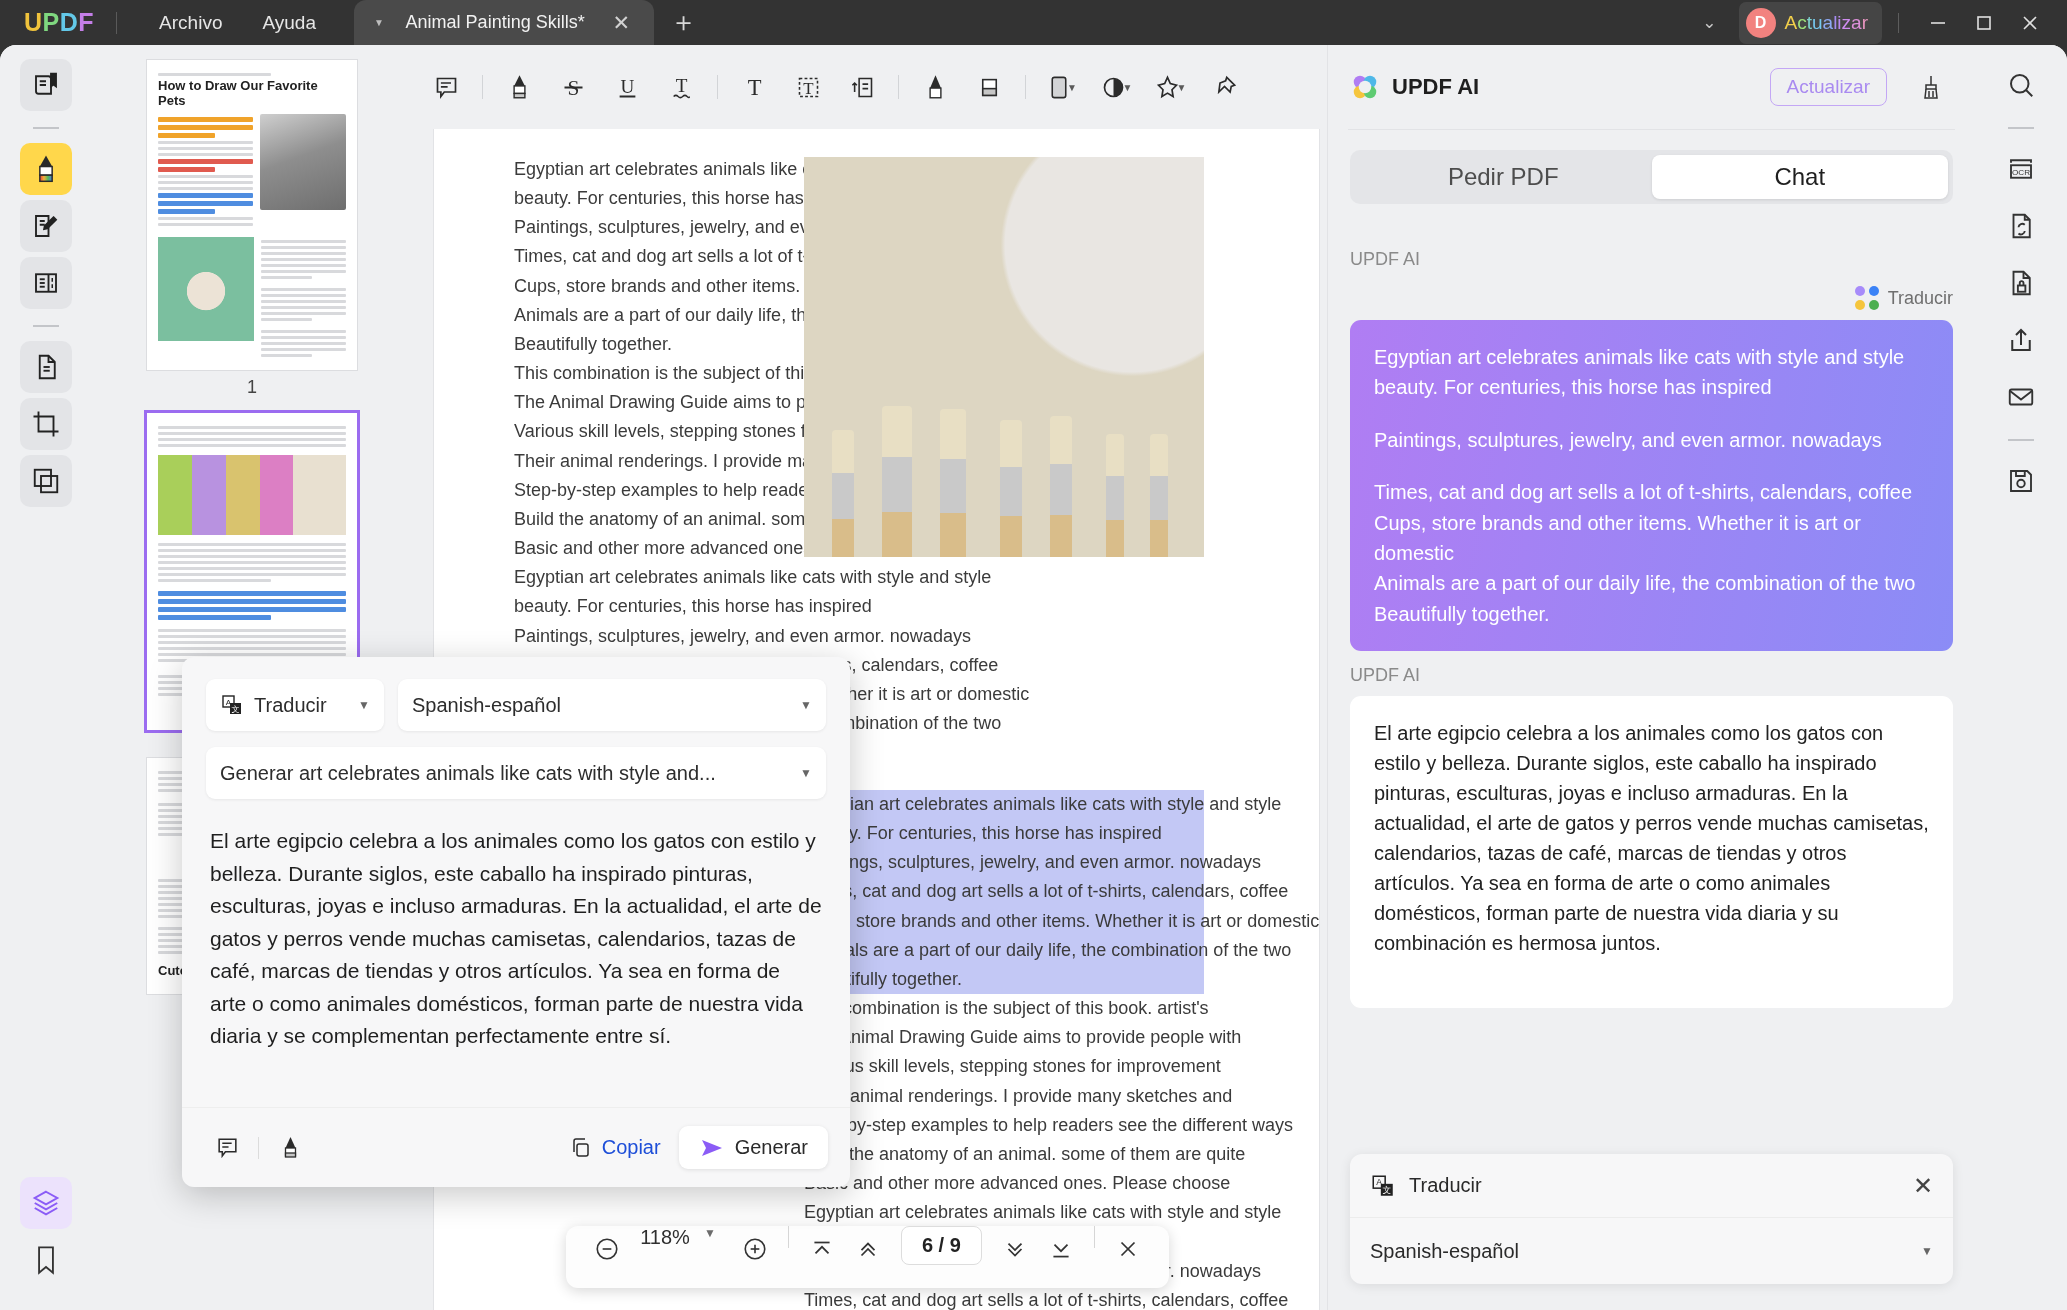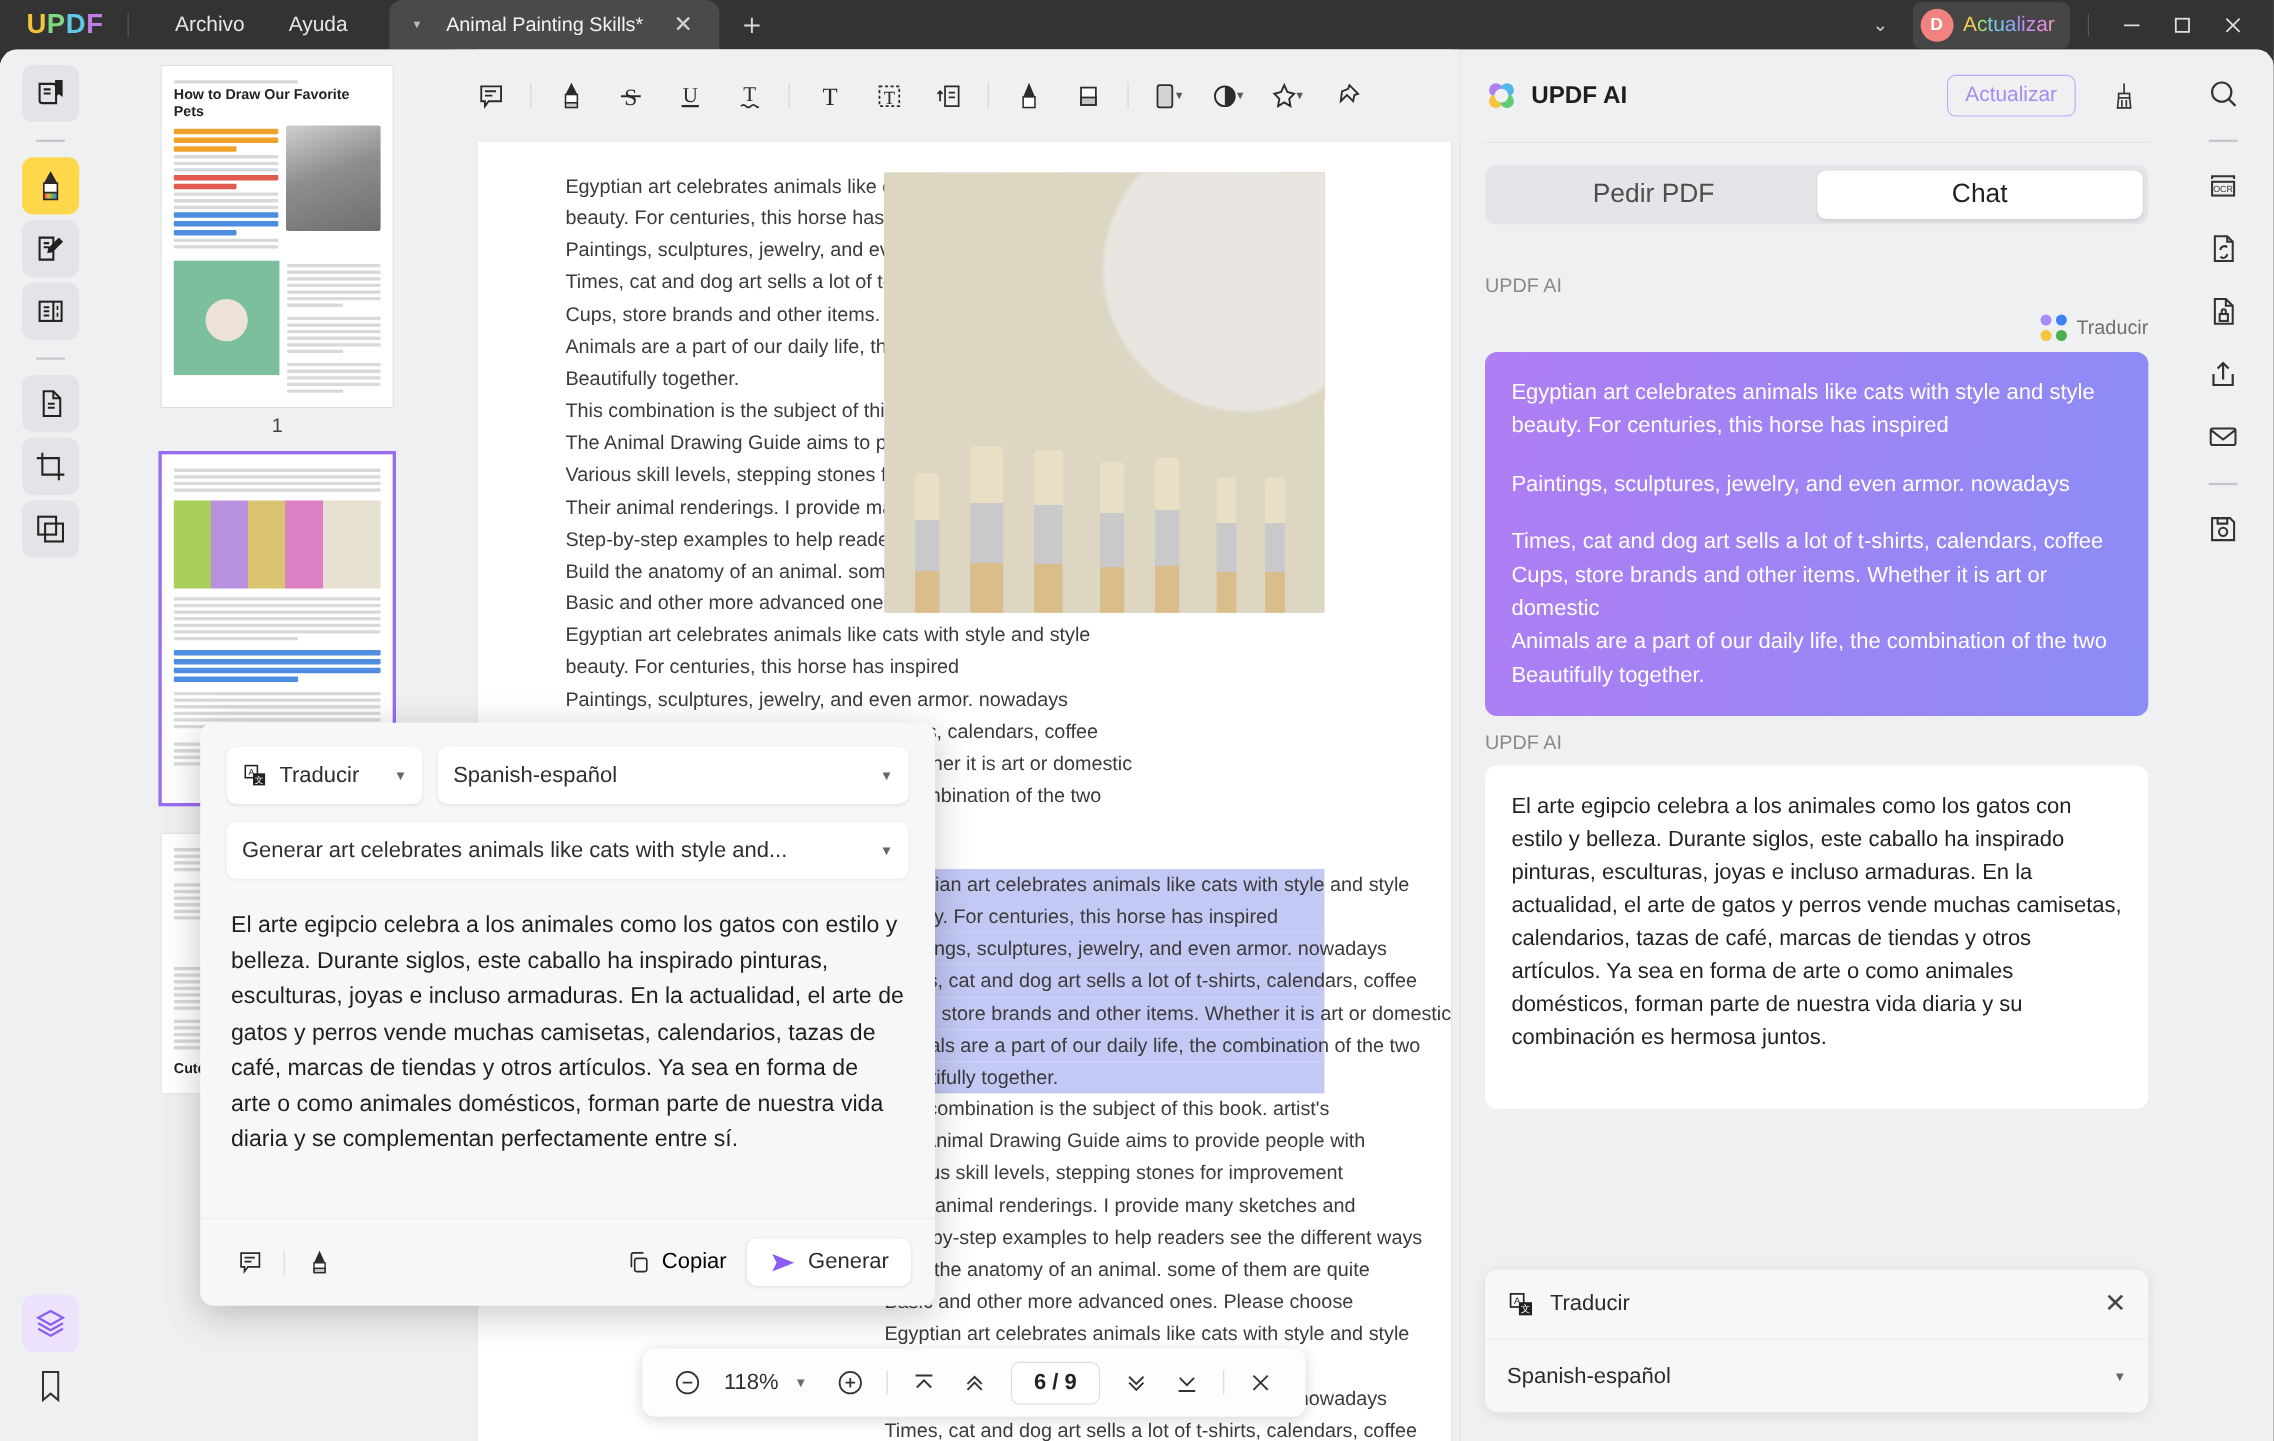--- a/index.html
+++ b/index.html
@@ -121,23 +121,23 @@
     background-repeat:no-repeat;
     background-position:0 0, 0 0, 0 0;
   }
   .brushes{ position:absolute; left:0; bottom:0; width:100%; height:44%;
      background:#ddd6c2; }
   .brush{ position:absolute; bottom:0; width:22px; background:linear-gradient(180deg,#e8dfc4 0 34%,#c9c9c9 34% 70%, #d9bd8a 70% 100%); border-radius:4px 4px 0 0;}
   .col2-text{ position:absolute; left:370px; top:745px; width:400px;}
 
   
   .pagenav{
-    position:absolute; left:584px; bottom:22px; height:62px;
+    position:absolute; left:566px; bottom:22px; height:62px;
     background:#fdfdfd; border-radius:12px; box-shadow:0 3px 14px rgba(0,0,0,.16);
-    display:flex; align-items:center; padding:0 18px; gap:0; z-index:30;
+    display:flex; align-items:flex-start; padding:0 18px; gap:0; z-index:30;
   }
   .pn-btn{ width:46px;height:46px;display:flex;align-items:center;justify-content:center;color:#3a3a3a;}
   .pn-zoom{ font-size:20px; color:#2f2f2f; padding:0 10px; min-width:70px; text-align:center;}
   .pn-caret{ font-size:12px;color:#6c6c6c; padding:0 16px 0 4px;}
   .pn-div{ width:1px;height:22px;background:#d6d6d6;margin:0 10px;}
   .pn-page{
     border:1px solid #dddddd; border-radius:8px; padding:7px 20px;
     font-size:20px; font-weight:bold; color:#222; background:#fff; margin:0 10px;
   }
 
@@ -173,21 +173,21 @@
   .pu-body{
     flex:1; padding:26px 28px 0; font-size:21px; line-height:1.55; color:#1f1f1f;
     overflow:hidden;
   }
   .pu-foot{
     height:80px; display:flex; align-items:center; padding:0 22px; gap:0;
     border-top:1px solid #eeeeee;
   }
   .pu-ficon{ width:46px;height:46px;display:flex;align-items:center;justify-content:center;}
   .pu-fdiv{ width:1px;height:22px;background:#dcdcdc;margin:0 8px;}
-  .pu-copy{ margin-left:auto; display:flex;align-items:center;gap:9px; font-size:20px;color:#000000;}
+  .pu-copy{ margin-left:auto; display:flex;align-items:center;gap:9px; font-size:20px;color:#1d4ed8;}
   .pu-gen{
     display:flex;align-items:center;gap:10px; background:#fff; border-radius:9px;
     padding:10px 20px; font-size:20px; color:#2b2b2b; margin-left:18px;
     box-shadow:0 1px 4px rgba(0,0,0,.1);
   }
 
   
   .aipanel{
     position:absolute; right:92px; top:0; width:648px; height:1265px;
     background:#eff0f2; border-left:1px solid #e2e3e6;

